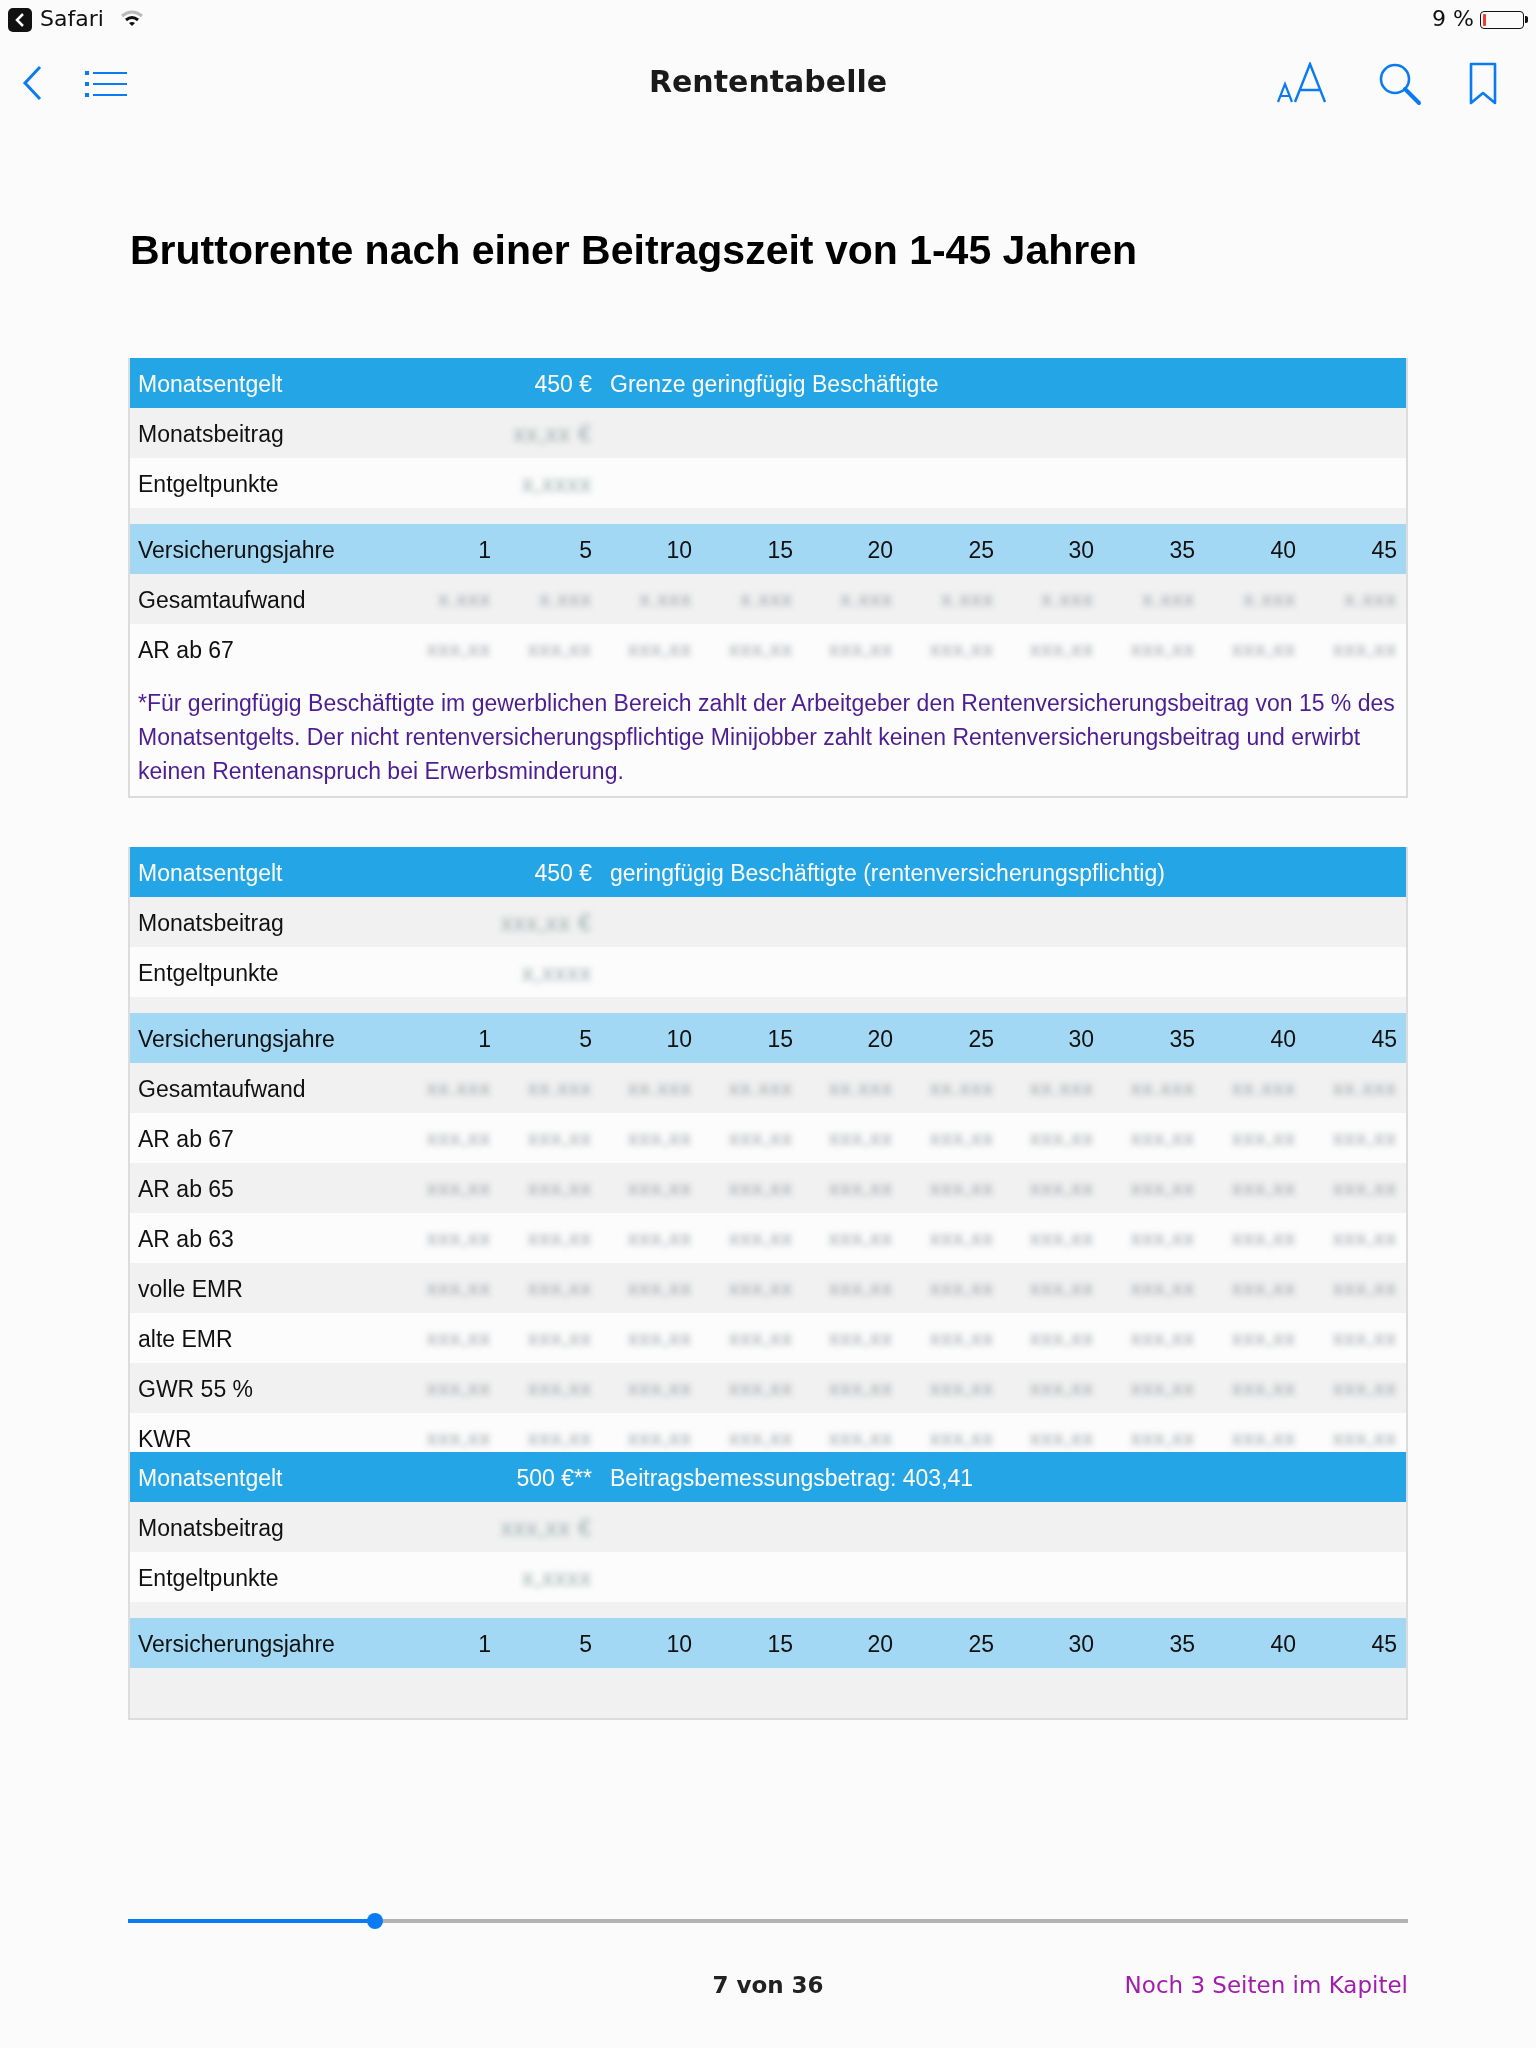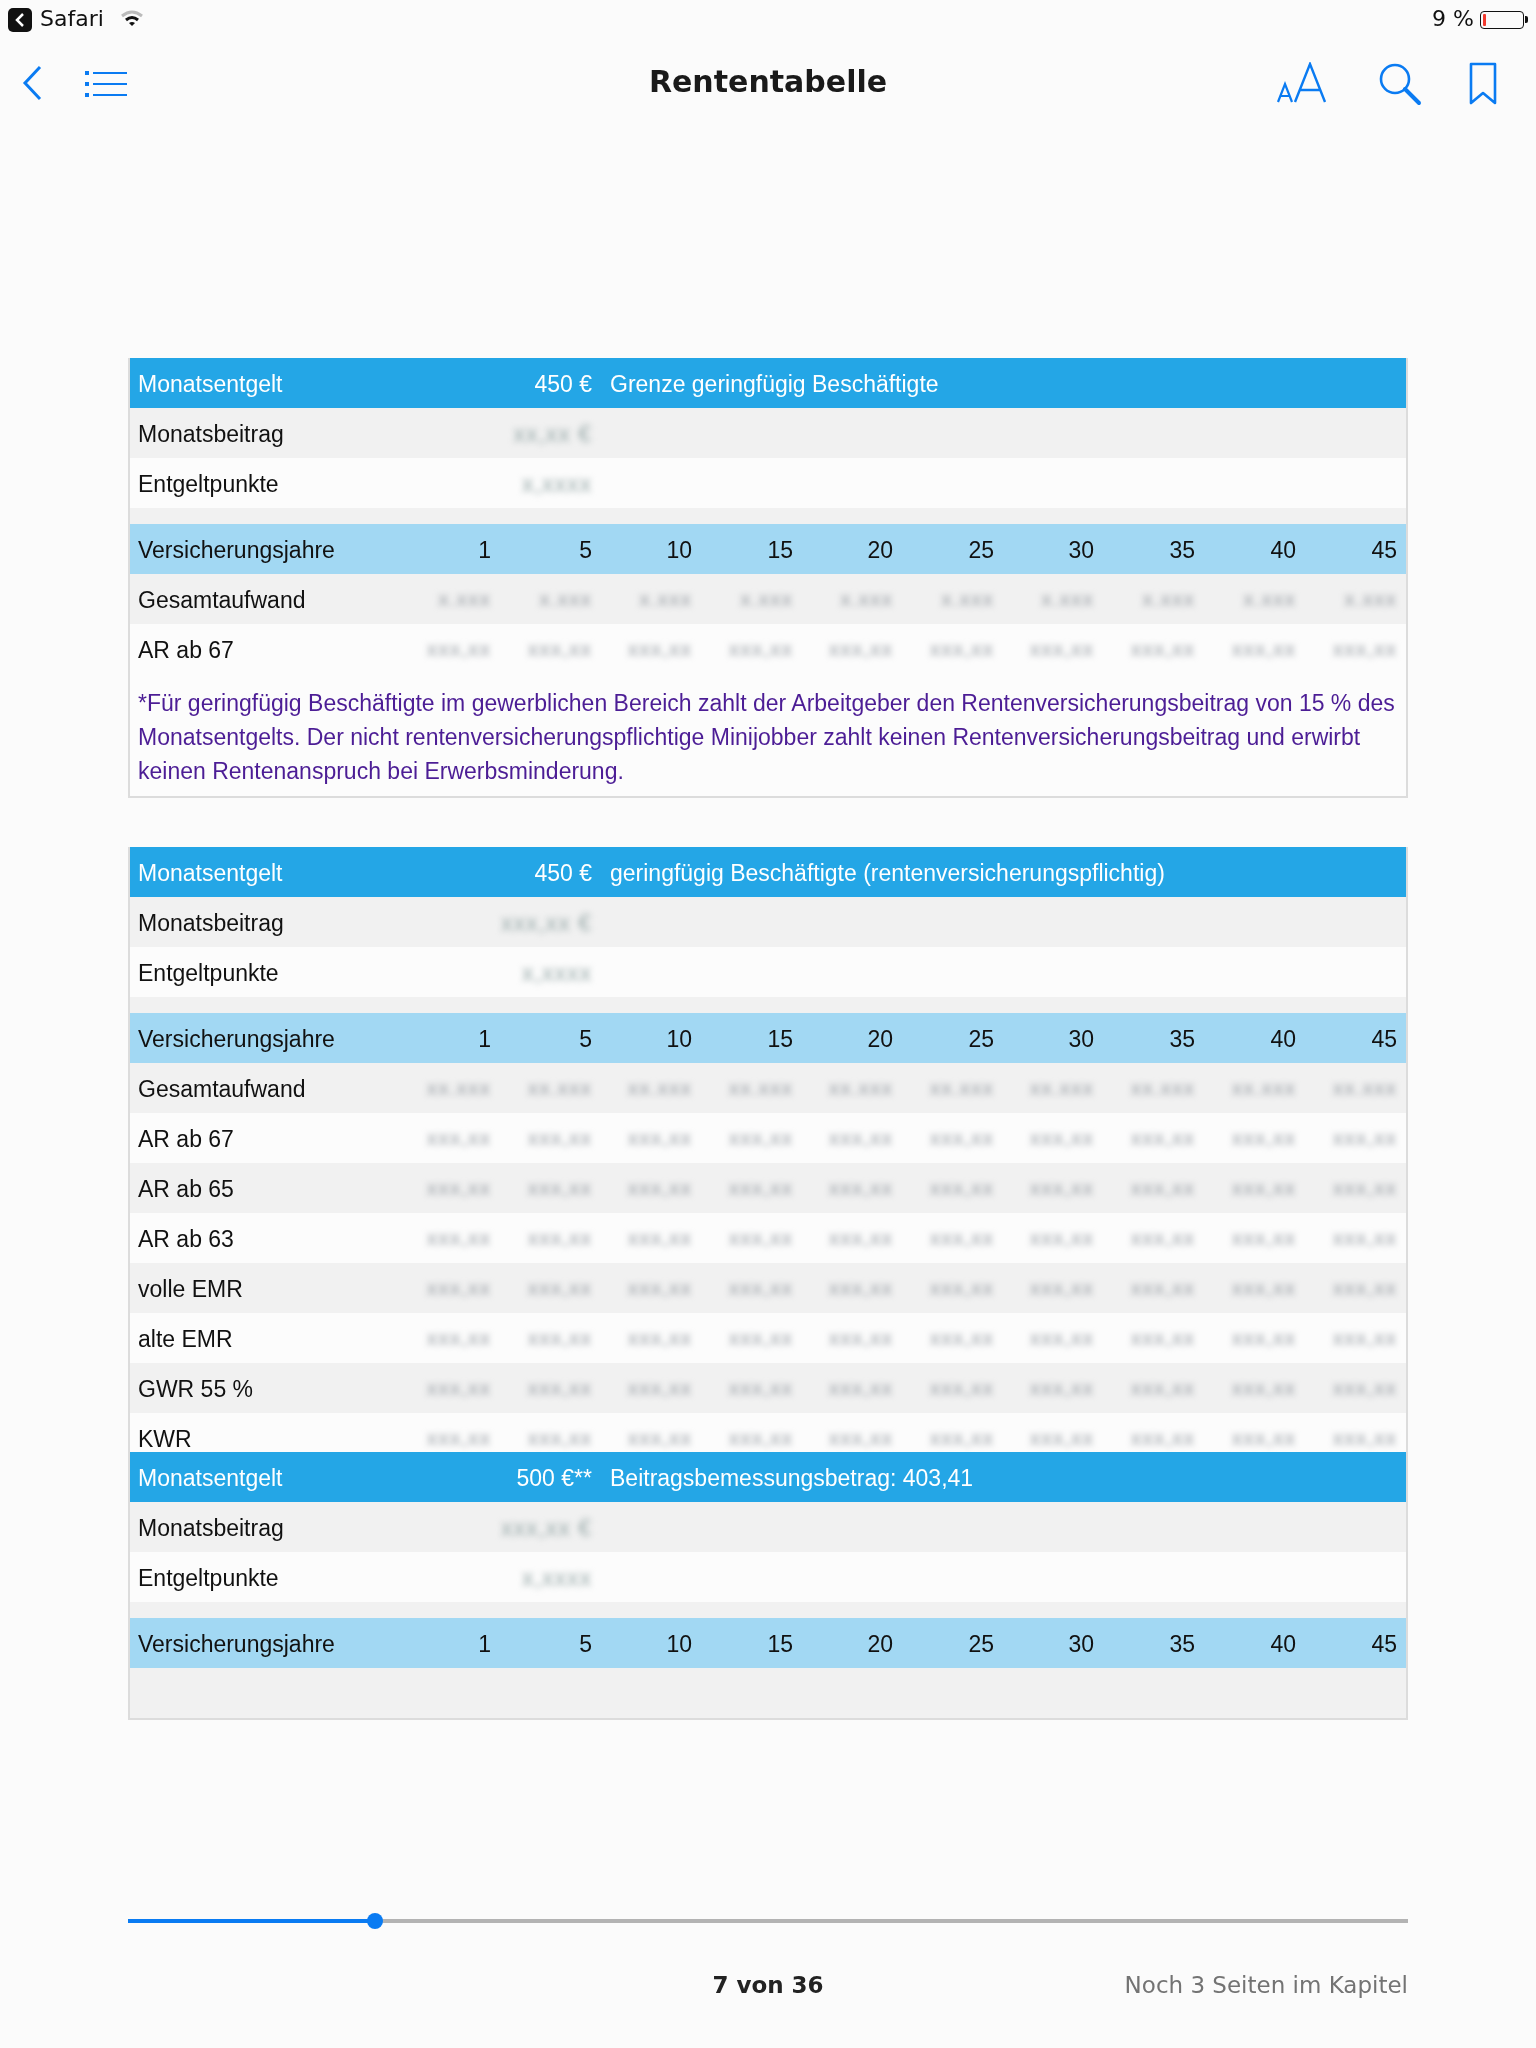--- a/index.html
+++ b/index.html
@@ -43,21 +43,21 @@
   .cell { position: absolute; top: 13px; width: 90px; text-align: right; white-space: nowrap; }
   .cell.blur { color: #9aa0a6; filter: blur(3px); letter-spacing: 1px; font-size: 21px; }
   .footnote { padding: 12px 8px 8px 8px; font-size: 23px; line-height: 34px; color: #4c1d95; }
 
   
   .slider { position: absolute; left: 128px; top: 1916px; width: 1280px; height: 10px; cursor: pointer; }
   .slider-track { position: absolute; left: 0; top: 3px; width: 100%; height: 4px; background: #b3b3b3; }
   .slider-fill { position: absolute; left: 0; top: 3px; height: 4px; background: #0a7bf2; }
   .slider-thumb { position: absolute; top: -3px; width: 16px; height: 16px; margin-left: -8px; border-radius: 50%; background: #0a7bf2; }
   .page-num { position: absolute; left: 0; width: 1536px; top: 1972px; text-align: center; font-family: "DejaVu Sans", sans-serif; font-weight: bold; font-size: 23px; color: #222; }
-  .chapter-remaining { position: absolute; right: 128px; top: 1972px; font-family: "DejaVu Sans", sans-serif; font-size: 23px; color: #737373; }
+  .chapter-remaining { position: absolute; right: 128px; top: 1972px; font-family: "DejaVu Sans", sans-serif; font-size: 23px; color: #a21caf; }
 </style>
 </head>
 <body>
 
 <div class="statusbar">
   <div class="sb-back">
     <svg width="12" height="14" viewBox="0 0 12 14">
         <path d="M9 1 L3 7 L9 13" stroke="#fff" stroke-width="2.5" fill="none"></path>
       </svg>
   </div>
@@ -103,21 +103,21 @@
     </svg>
   </div>
   <div class="nav-icon" style="left:1468px; top:22px;">
     <svg width="30" height="44" viewBox="0 0 30 44">
       <path d="M3 2 L27 2 L27 41 L15 31 L3 41 Z" stroke="#0a7bf2" stroke-width="2.6" fill="none" stroke-linejoin="round"></path>
     </svg>
   </div>
 </div>
 
 <h1 class="heading">
-  <br>
+  <span>Bruttorente nach einer Beitragszeit von 1-45 Jahren</span><br>
 </h1>
 
 <div class="content-clip" id="content">
     <div class="rtable" style="top: 18px;">
       <div class="row hdr">
         <span class="lbl">Monatsentgelt</span>
         <span class="amt">450 €</span>
         <span class="desc">Grenze geringfügig Beschäftigte</span>
       </div>
       <div class="row alt">

